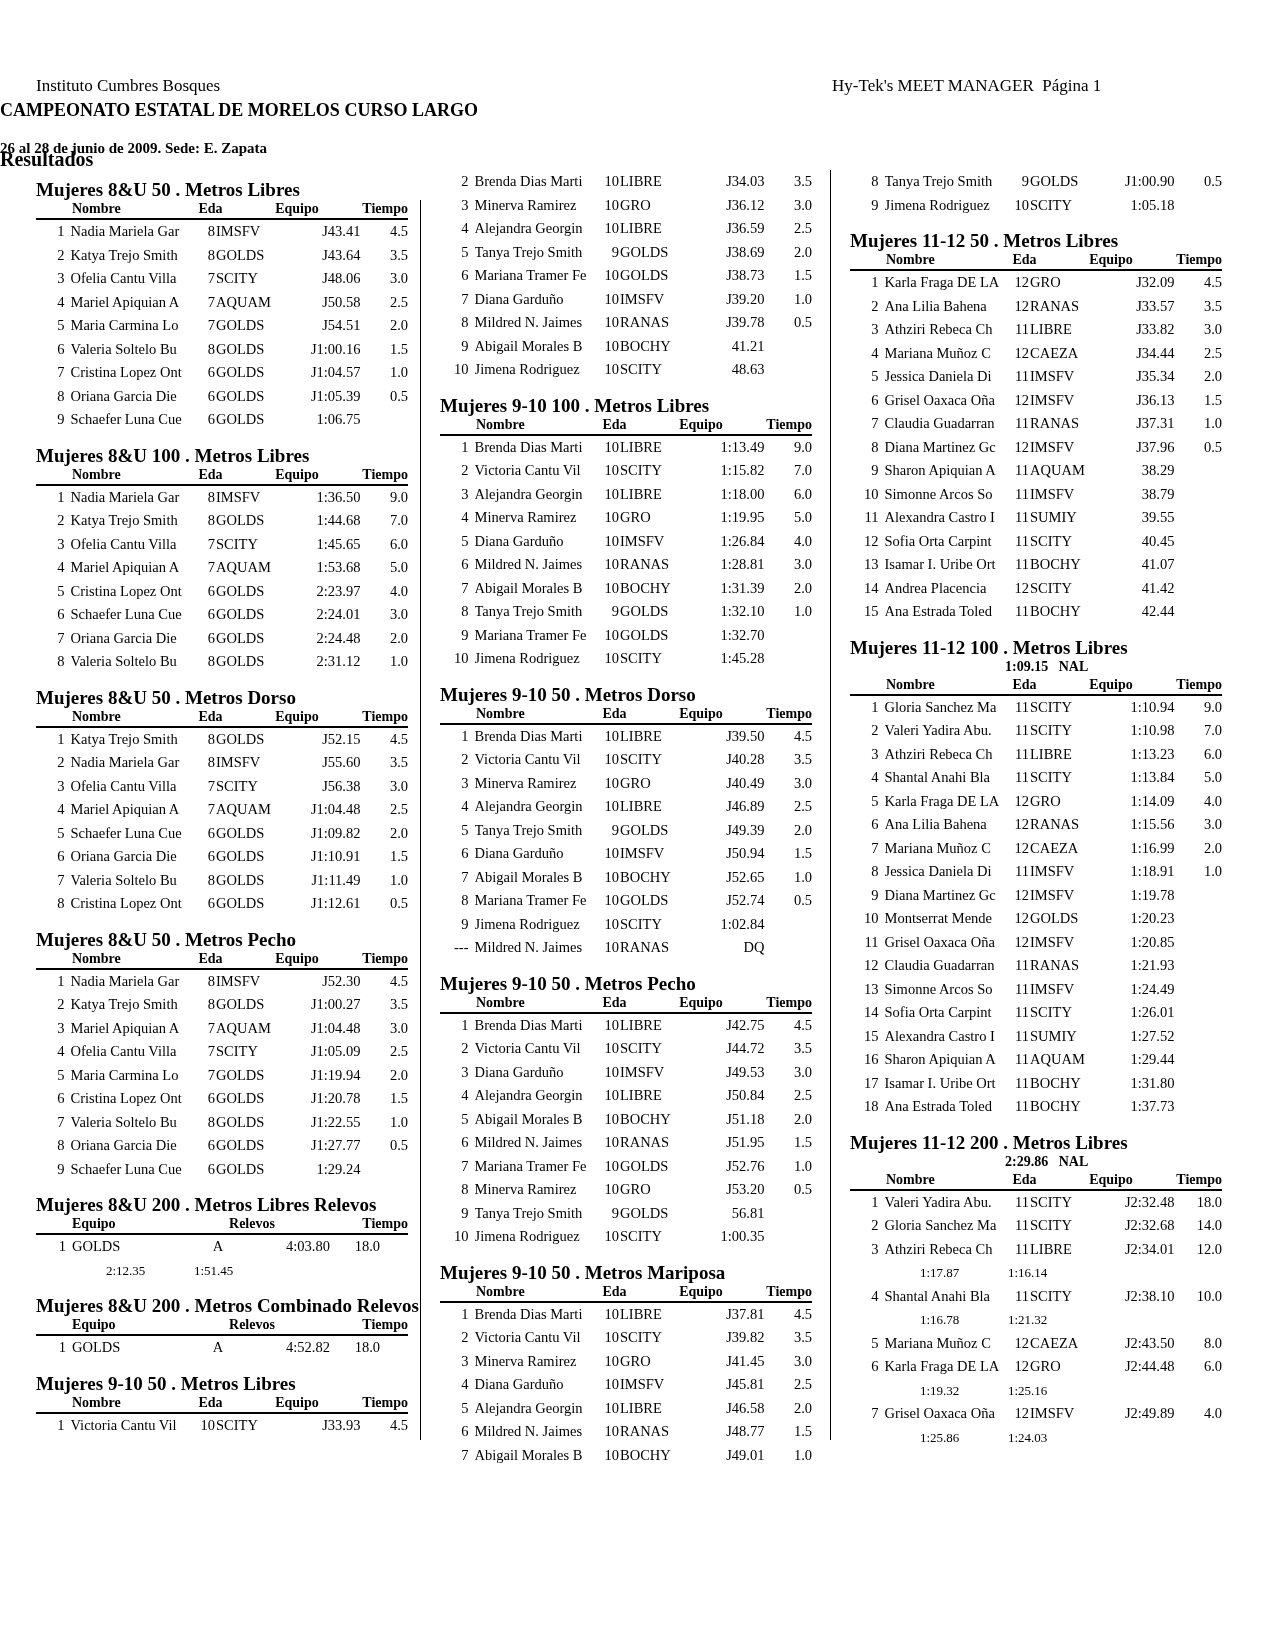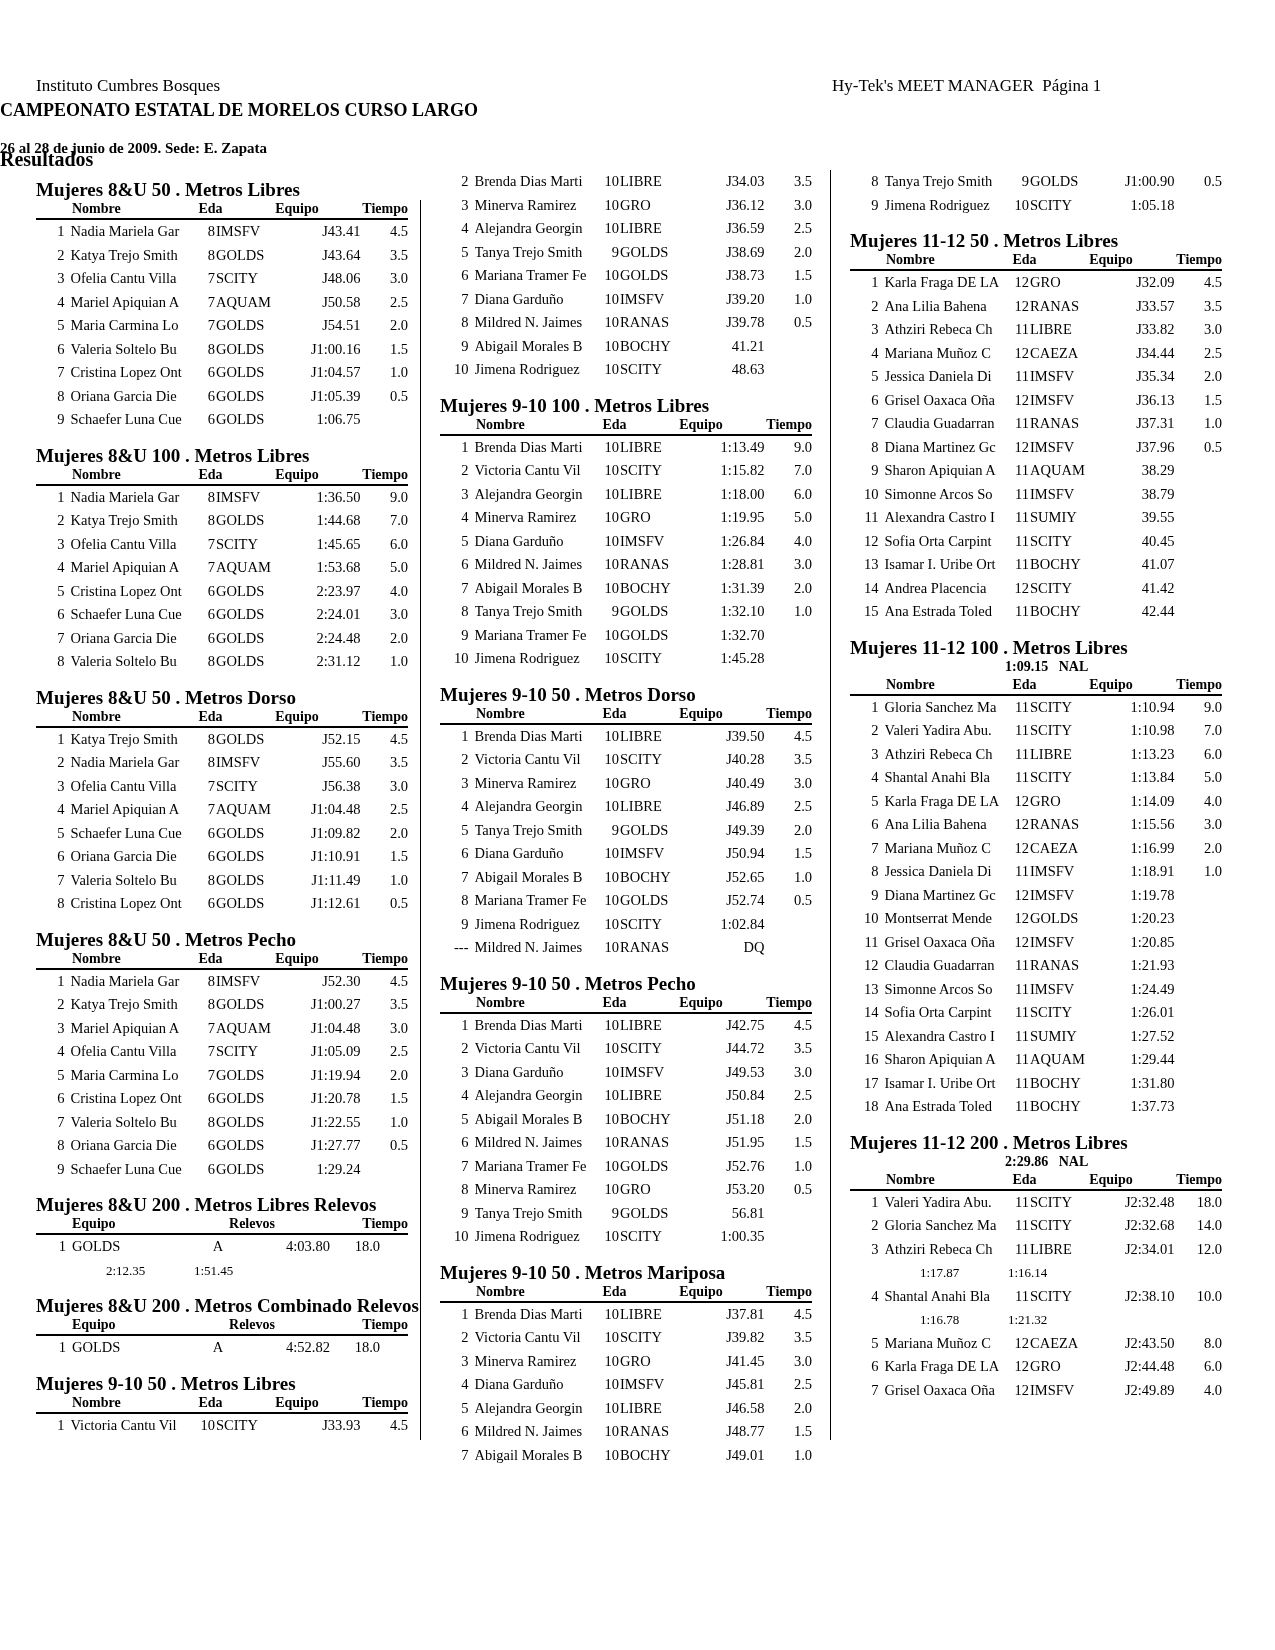--- a/index.html
+++ b/index.html
@@ -1215,23 +1215,31 @@
           <span class="c-pts">8.0</span>
         </div>
         <div class="row">
           <span class="c-place">6</span>
           <span class="c-name">Karla Fraga DE LA</span>
           <span class="c-age">12</span>
           <span class="c-team">GRO</span>
           <span class="c-time">J2:44.48</span>
           <span class="c-pts">6.0</span>
         </div>
+        <div class="split">
+          <span>1:19.32</span>
+          <span>1:25.16</span>
+        </div>
         <div class="row">
           <span class="c-place">7</span>
           <span class="c-name">Grisel Oaxaca Oña</span>
           <span class="c-age">12</span>
           <span class="c-team">IMSFV</span>
           <span class="c-time">J2:49.89</span>
           <span class="c-pts">4.0</span>
         </div>
+        <div class="split">
+          <span>1:25.86</span>
+          <span>1:24.03</span>
+        </div>
       </div>
   </div>
   </div>
 
 </body></html>

